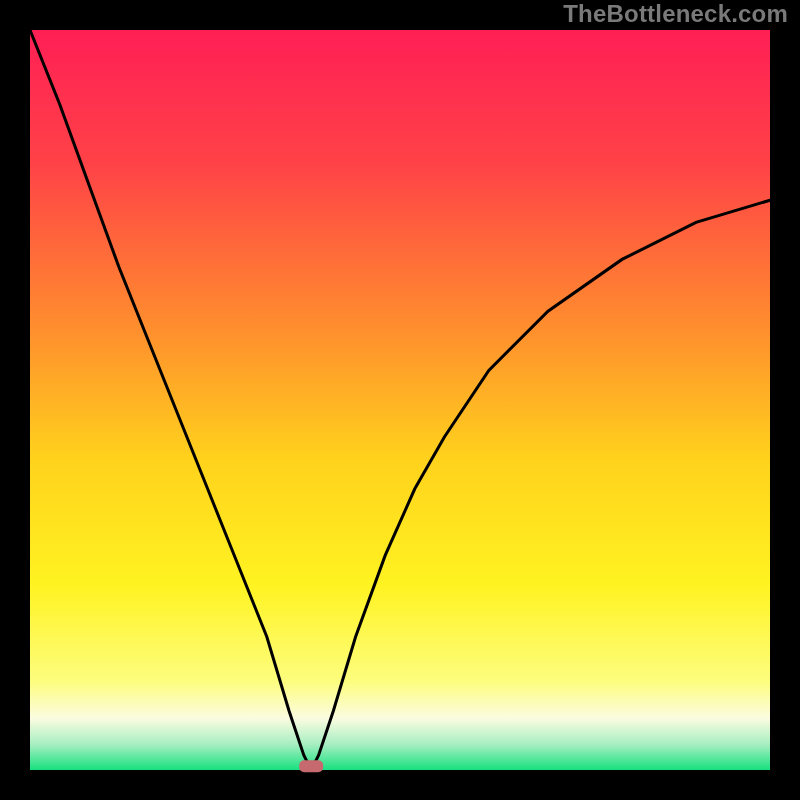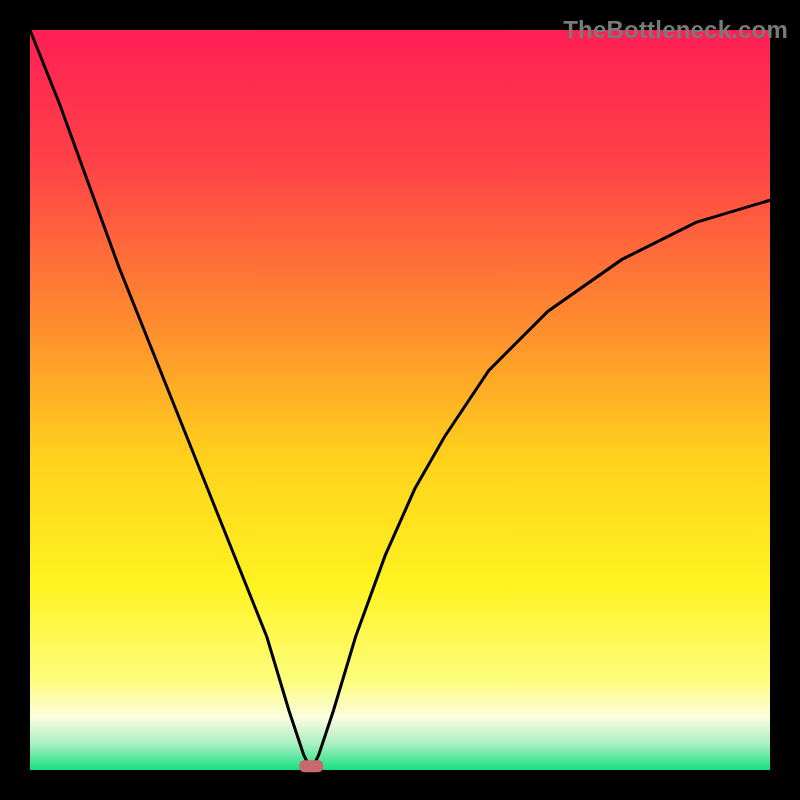--- a/index.html
+++ b/index.html
@@ -12,21 +12,21 @@
     font-family: Arial, Helvetica, sans-serif;
   }
   .frame {
     position: relative;
     width: 800px;
     height: 800px;
     background: #000;
   }
   .watermark {
     position: absolute;
-    top: 16px;
+    top: 0;
     right: 12px;
     color: #7a7a7a;
     font-size: 24px;
     font-weight: 600;
     letter-spacing: 0.2px;
     z-index: 5;
   }
   svg.plot {
     position: absolute;
     left: 0;

